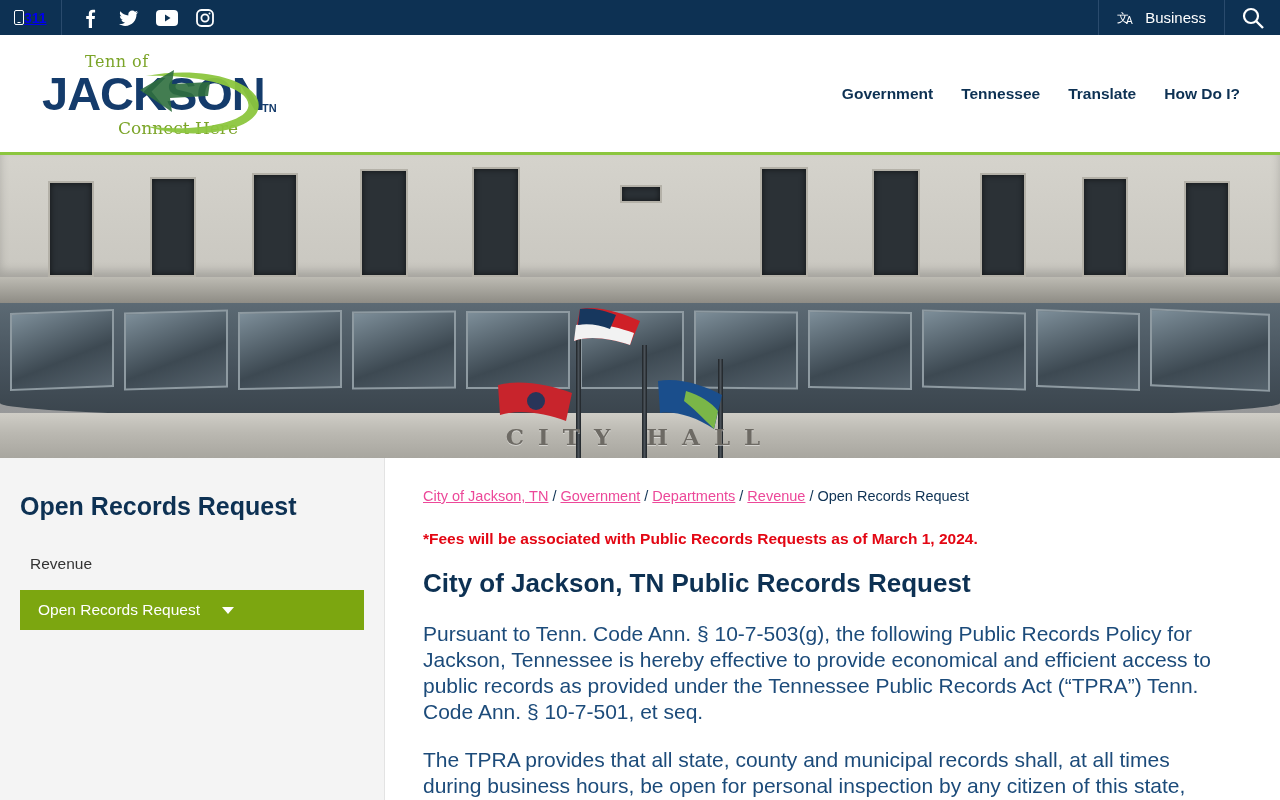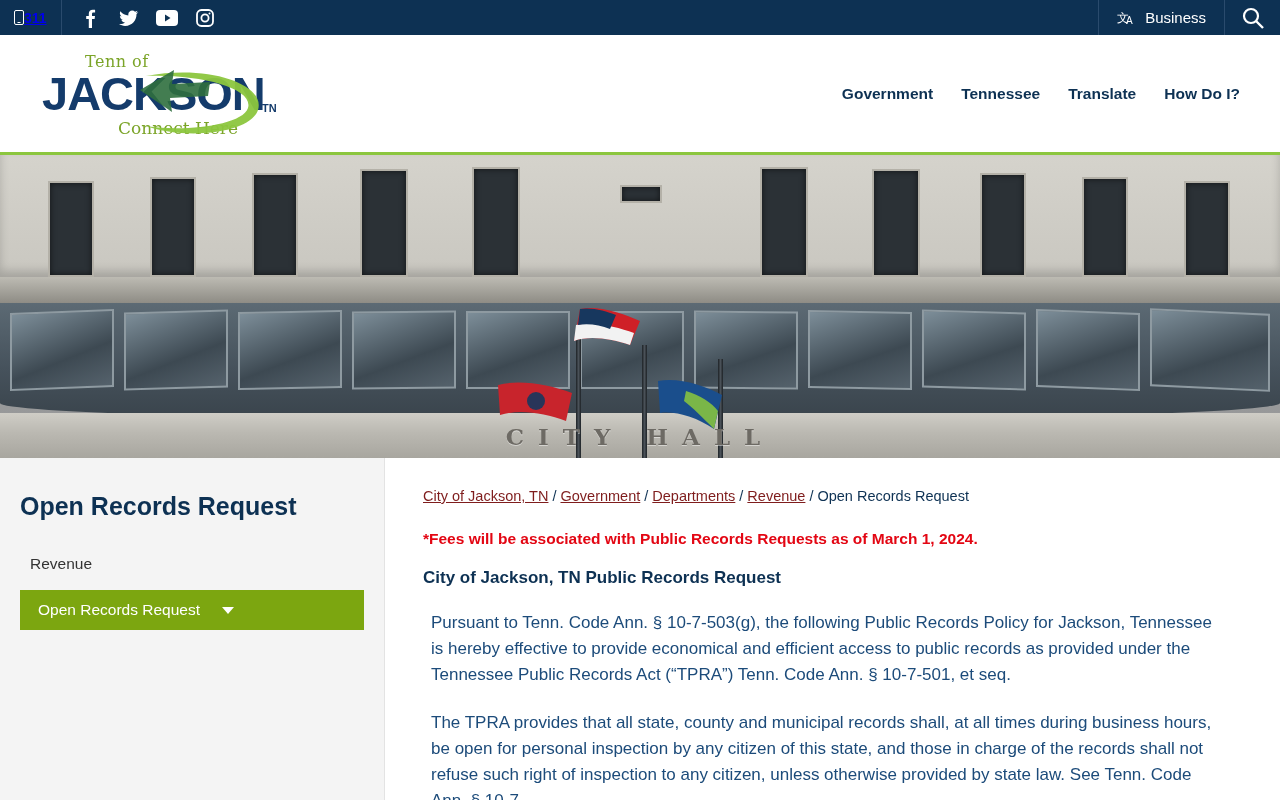--- a/index.html
+++ b/index.html
@@ -253,39 +253,39 @@
     flex: 1;
     padding: 30px 60px 0 38px;
     overflow: hidden;
   }
   .breadcrumb {
     font-size: 14.5px;
     color: #0d3153;
     margin-bottom: 26px;
   }
   .breadcrumb a {
-    color: #7f1d1d;
+    color: #ec4899;
   }
   .breadcrumb .sep { padding: 0 4px; }
   .breadcrumb .current { text-decoration: none; }
   .alert {
     color: #e30613;
     font-weight: bold;
     font-size: 15.5px;
     margin-bottom: 20px;
   }
   .main h2 {
     margin: 0 0 22px 0;
-    font-size: 17px;
+    font-size: 26px;
     color: #0d3153;
     font-weight: bold;
   }
   .main p {
-    margin: 0 0 22px 8px;
-    font-size: 17px;
+    margin: 0 0 22px 0;
+    font-size: 21px;
     line-height: 26px;
     color: #1c4b7a;
   }
 </style>
 </head>
 <body>
 
 <div class="topbar">
 
   <a class="topbar-311" href="#">

